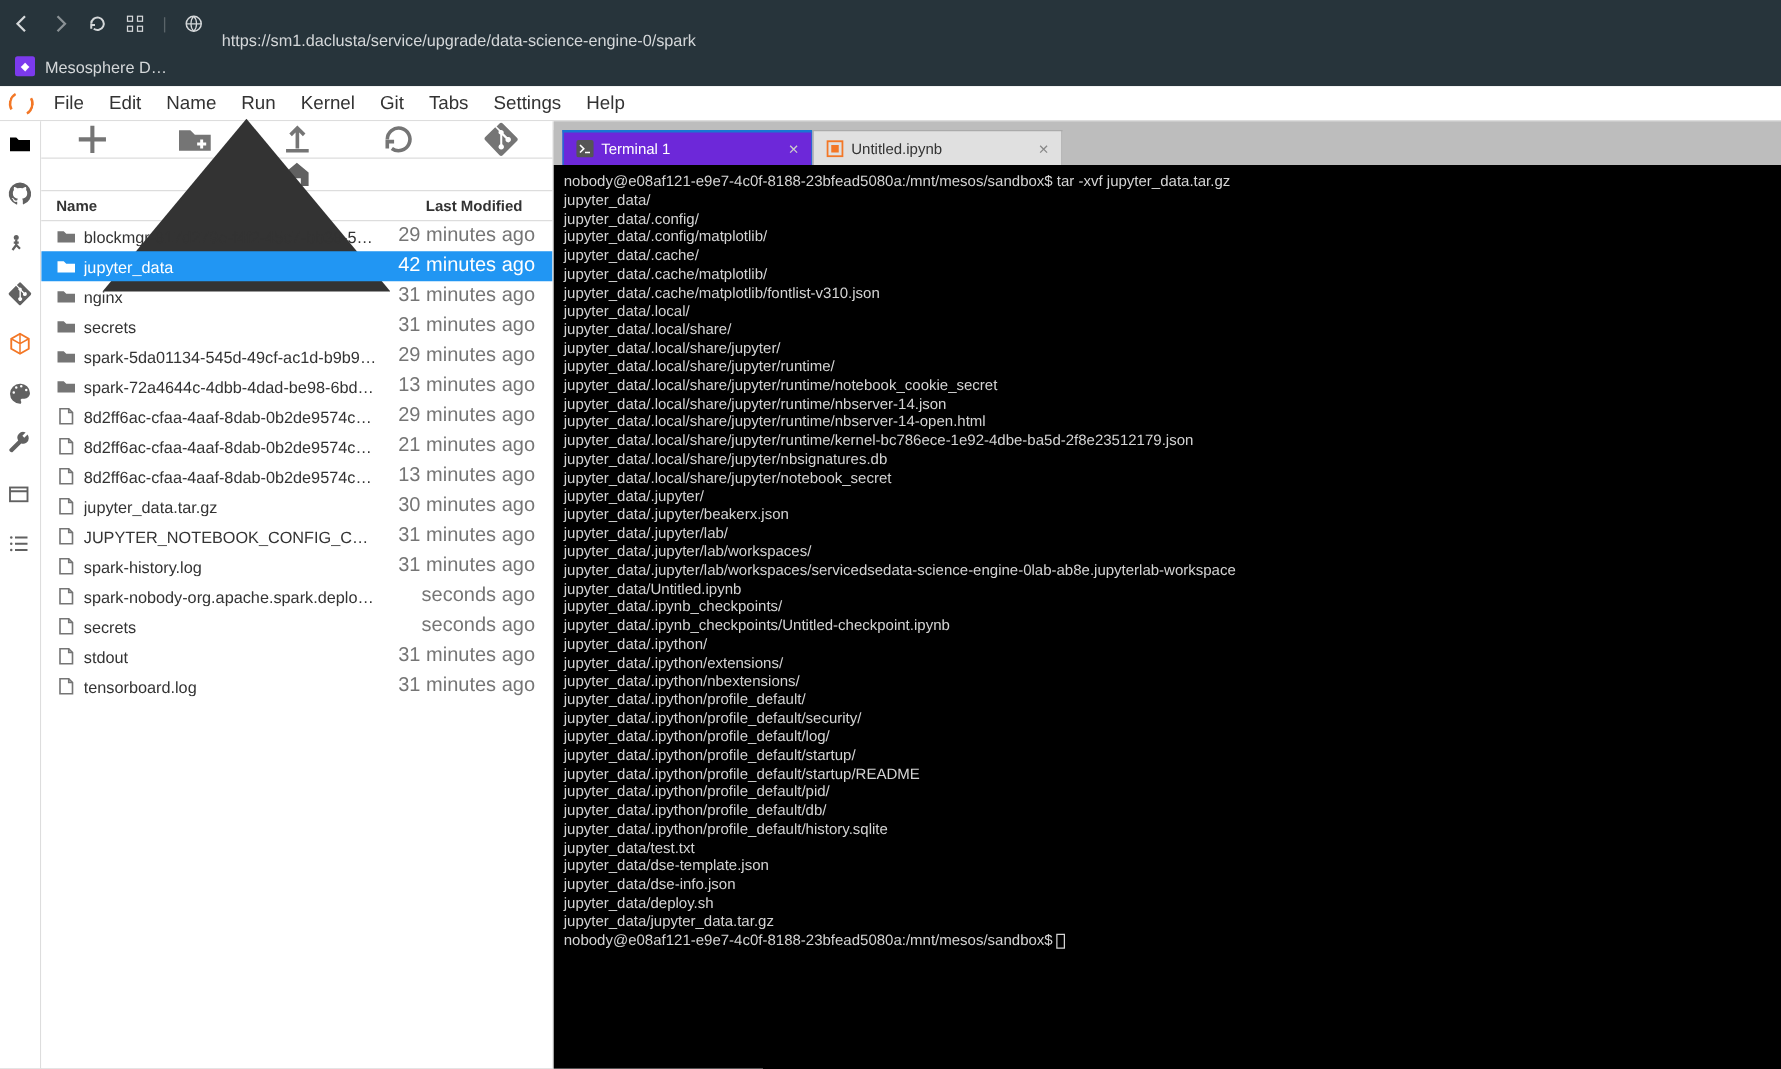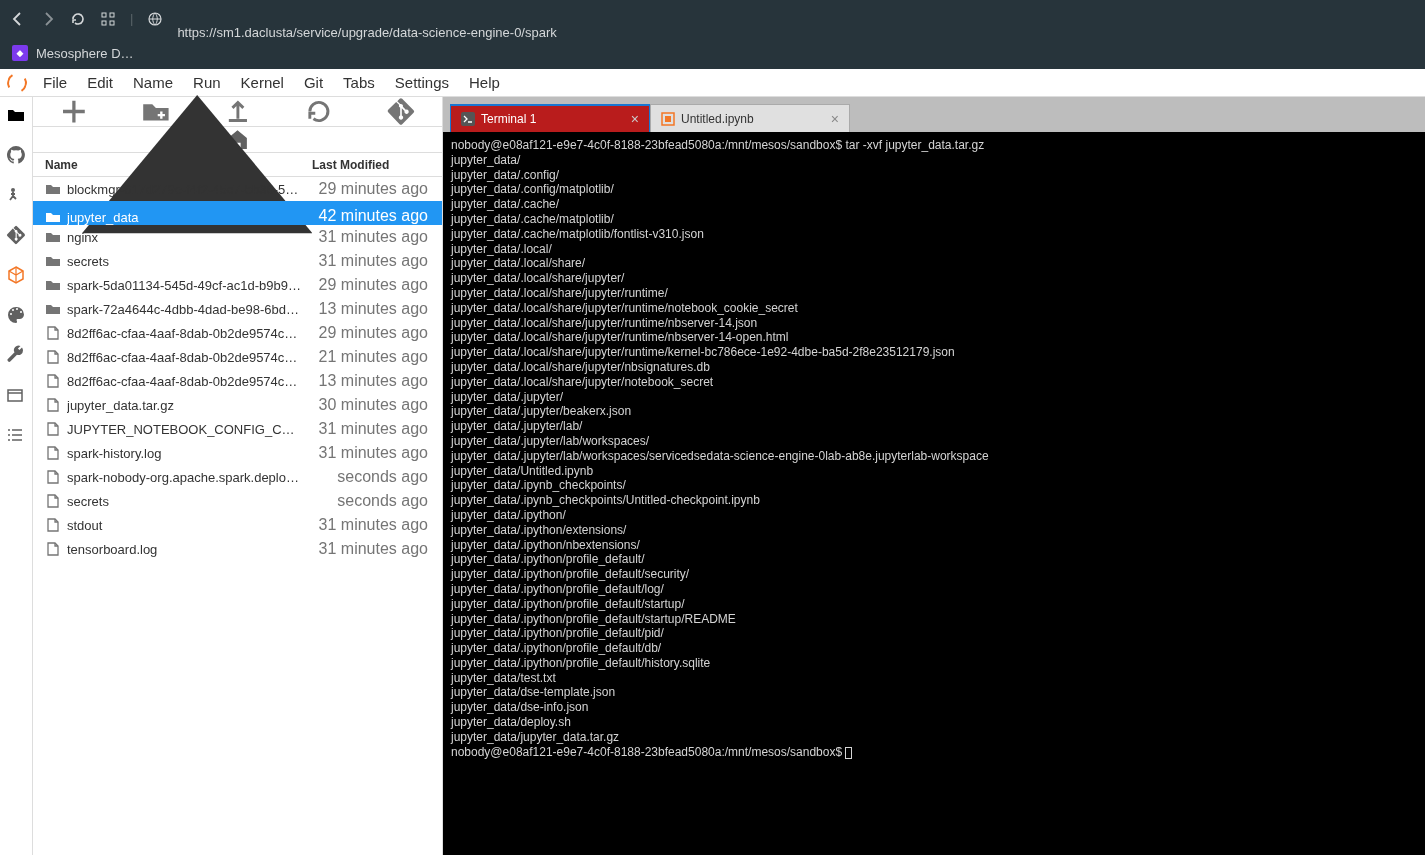--- a/index.html
+++ b/index.html
@@ -125,32 +125,32 @@
     .file-header {
       display: flex;
       height: 24px;
       align-items: center;
       border-bottom: 1px solid #ddd;
       font-size: 12px;
       color: #333;
       font-weight: 600;
     }
     .file-header .col-name { flex: 1; padding-left: 12px; display:flex; align-items:center; gap:4px; }
-    .file-header .col-modified { width: 130px; text-align: left; padding-right: 24px; }
+    .file-header .col-modified { width: 130px; text-align: right; padding-right: 24px; }
     .file-list { flex: 1; overflow-y: auto; }
     .file-row {
       display: flex;
       height: 24px;
       align-items: center;
       font-size: 13px;
       color: #333;
       cursor: pointer;
       padding-left: 12px;
     }
-    .file-row.selected { background: #2196f3; color: #fff; align-items: flex-end; }
+    .file-row.selected { background: #2196f3; color: #fff; }
     .file-row .fico { width: 16px; margin-right: 6px; color: #757575; display:flex; }
     .file-row.selected .fico { color: #fff; }
     .file-row .fname { flex: 1; white-space: nowrap; overflow: hidden; text-overflow: ellipsis; padding-right:8px; }
     .file-row .fmod { width: 130px; text-align: right; padding-right: 14px; font-size: 16px; color: #757575; white-space:nowrap; }
     .file-row.selected .fmod { color: #fff; }
     .work-area {
       flex: 1;
       display: flex;
       flex-direction: column;
       background: #bdbdbd;
@@ -169,21 +169,21 @@
       background: #e0e0e0;
       border: 1px solid #aaa;
       border-bottom: none;
       font-size: 12px;
       color: #333;
       min-width: 200px;
       cursor: pointer;
       gap: 6px;
     }
     .wtab.active {
-      background: #b91c1c;
+      background: #6d28d9;
       color: #fff;
       border-color: #1976d2;
       border-top: 2px solid #1976d2;
     }
     .wtab .close { margin-left: auto; color: #888; font-size:14px; }
     .wtab.active .close { color: #ccc; }
     .wtab .tico { width:14px; display:flex; }
     .terminal {
       flex: 1;
       background: #000;

